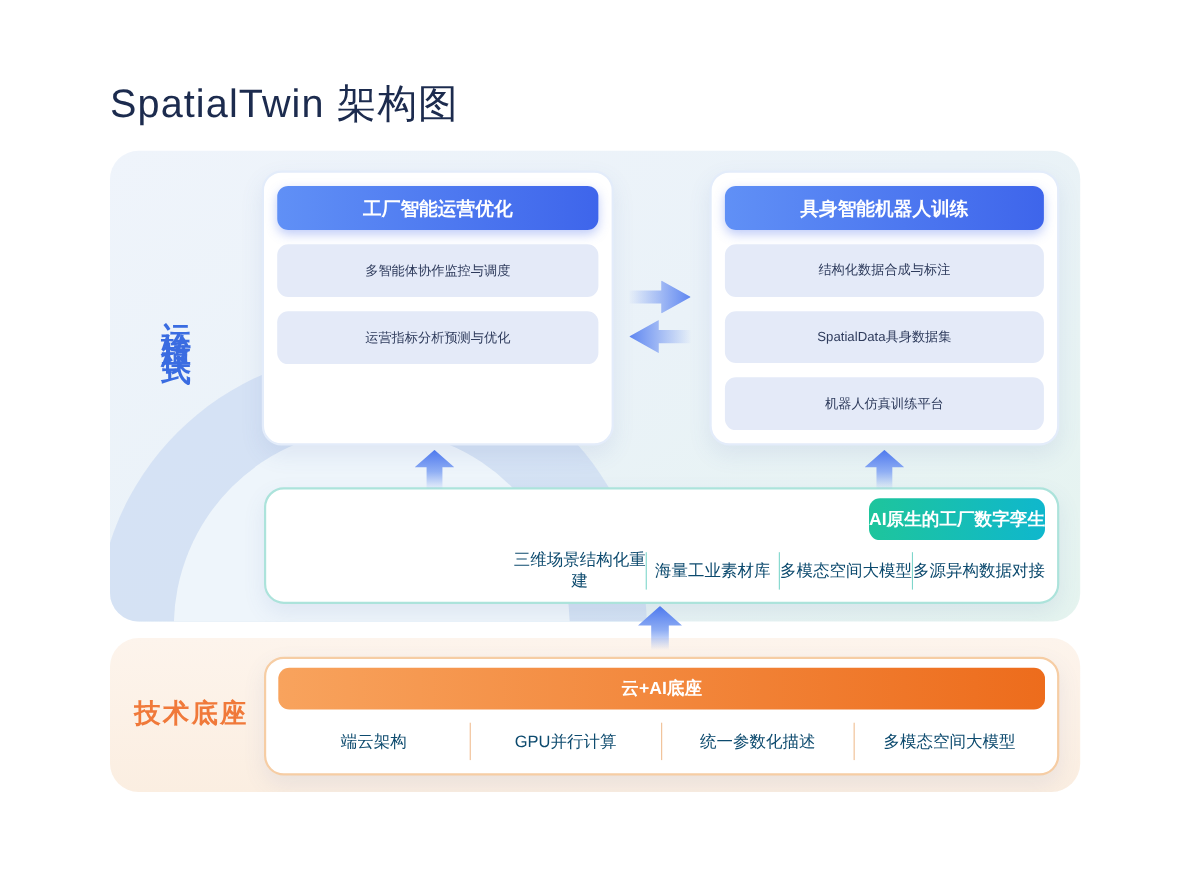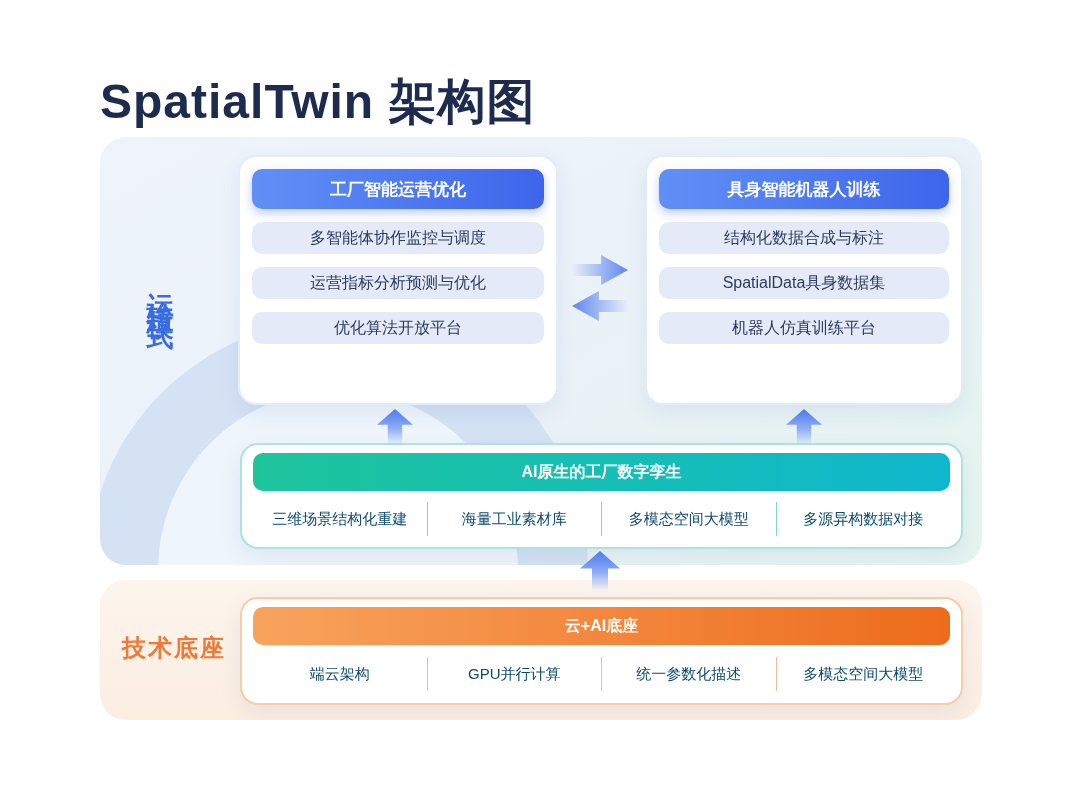--- a/index.html
+++ b/index.html
@@ -1,19 +1,19 @@
 <!DOCTYPE html>
 <html><head>
 <meta charset="utf-8">
 <style>
   * { margin:0; padding:0; box-sizing:border-box; }
   body { background:#ffffff; font-family:"Liberation Sans", sans-serif; }
   .stage { position:relative; width:1080px; height:800px; background:#ffffff; overflow:hidden; }
 
-  .title { position:absolute; left:100px; top:70px; font-size:48px; font-weight:bold;
+  .title { position:absolute; left:100px; top:70px; font-size:36px; font-weight:normal;
            color:#1C2B4E; letter-spacing:1px; }
 
   
   .panel-top { position:absolute; left:100px; top:137px; width:882px; height:428px;
                border-radius:26px; overflow:hidden;
                background:linear-gradient(150deg,#EFF4FB 0%, #EAF2F8 48%, #E5F4EF 100%); }
   .ring-outer { position:absolute; left:-12px; top:183px; width:500px; height:500px;
                 border-radius:50%; background:rgba(199,215,241,0.60); }
   .ring-inner { position:absolute; left:58px; top:253px; width:360px; height:360px;
                 border-radius:50%; background:rgba(240,246,251,0.92); }
@@ -21,36 +21,36 @@
   .side-label-top { position:absolute; left:42px; top:134px; writing-mode:vertical-rl;
                     font-size:27px; font-weight:bold; color:#3A6CE1; letter-spacing:10px; z-index:2; }
 
   .card { position:absolute; background:#ffffff; border-radius:18px; z-index:3;
           display:flex; flex-direction:column;
           box-shadow:0 8px 20px rgba(80,110,180,0.10); }
   .card-blue   { border:2px solid #E3ECFA; padding:12px; gap:13px; }
   .card-left   { left:138px; top:18px;  width:320px; height:250px; }
   .card-right  { left:545px; top:18px;  width:318px; height:250px; }
   .card-teal   { left:140px; top:306px; width:723px; height:106px;
-                 border:2px solid #ACE3DB; padding:8px 11px 0 11px; }
+                 border:2px solid #ACE3DB; padding:8px 11px 0 11px;align-items:flex-end; }
   .card-orange { left:140px; top:17px;  width:723px; height:108px;
                  border:2px solid #F6CDA4; padding:8px 11px 0 11px; }
 
   .hdr { flex:none; border-radius:10px; display:flex; align-items:center; justify-content:center;
          color:#ffffff; font-weight:bold; }
   .hdr-blue   { height:40px; font-size:17px;
                 background:linear-gradient(90deg,#6090F6,#3E65EB);
                 box-shadow:0 4px 10px rgba(70,105,235,0.35); }
   .hdr-teal   { height:38px; font-size:16px;
                 background:linear-gradient(90deg,#1EC59C,#0FB7CD); }
   .hdr-orange { height:38px; font-size:16px;
                 background:linear-gradient(90deg,#F8A35D,#ED6C1C); }
 
-  .pill { height:32px; border-radius:10px; background:#E4EAF8; color:#2E3B5C;
-          font-size:16px; display:flex; align-items:center; justify-content:center; }
+  .pill { height:48px; border-radius:10px; background:#E4EAF8; color:#2E3B5C;
+          font-size:12px; display:flex; align-items:center; justify-content:center; }
 
   .row-items { flex:1; display:flex; align-items:center; }
   .row-item  { flex:1; text-align:center; font-size:15px; color:#0c4a6e; }
   .vdiv { width:1px; height:34px; flex:none; }
   .vdiv-teal   { background:#7ED6CB; }
   .vdiv-orange { background:#F0BE92; }
 
   
   .panel-bottom { position:absolute; left:100px; top:580px; width:882px; height:140px;
                   border-radius:26px; overflow:hidden;
@@ -83,21 +83,20 @@
   <div class="panel-top">
     <div class="ring-outer"></div>
     <div class="ring-inner"></div>
 
     <div class="side-label-top">运转模式</div>
 
     <div class="card card-blue card-left">
       <div class="hdr hdr-blue">工厂智能运营优化</div>
       <div class="pill">多智能体协作监控与调度</div>
       <div class="pill">运营指标分析预测与优化</div>
-      <div class="pill">优化算法开放平台</div>
     </div>
 
     <div class="card card-blue card-right">
       <div class="hdr hdr-blue">具身智能机器人训练</div>
       <div class="pill">结构化数据合成与标注</div>
       <div class="pill">SpatialData具身数据集</div>
       <div class="pill">机器人仿真训练平台</div>
     </div>
 
     <div class="card card-teal">

